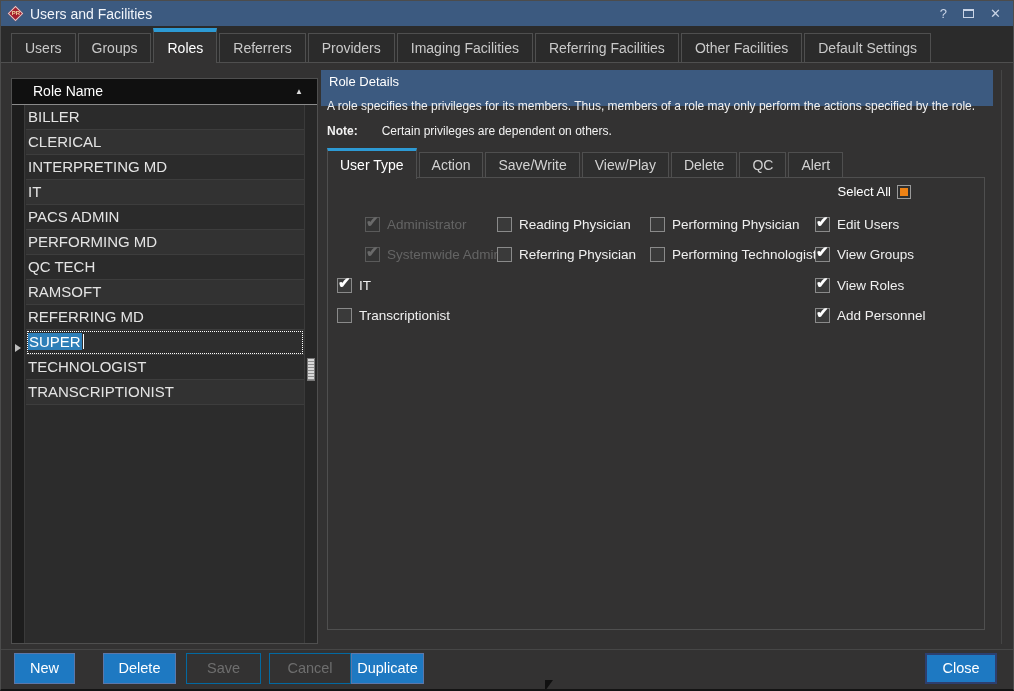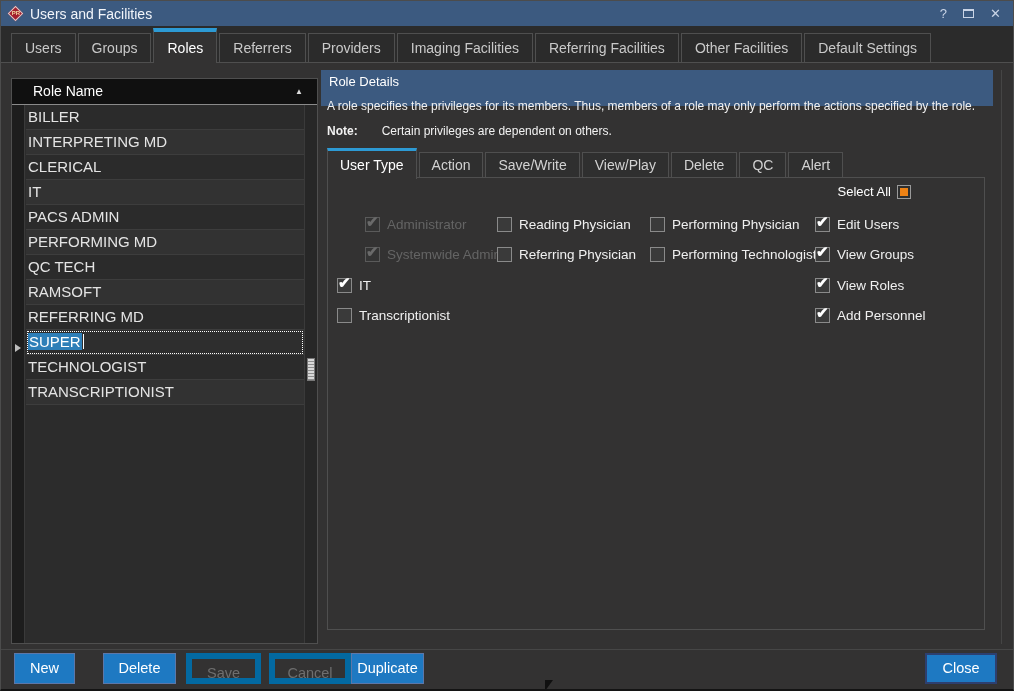--- a/index.html
+++ b/index.html
@@ -55,21 +55,21 @@
   .cb .box { width:15px; height:15px; border:1px solid #8a8a8a; background:#3a3a3a; position:relative; flex:none; }
   .cb.checked .box::after { content:"\2714"; position:absolute; top:-5px; left:0; font-size:15px; font-weight:bold; color:#ffffff; }
   .cb.disabled { color:#646464;padding-left:28px; }
   .cb.disabled .box { border-color:#5a5a5a; background:#343434; }
   .cb.disabled .box::after { color:#6a6a6a; }
   .right-edge-line { position:absolute; left:1000px; top:69px; bottom:45px; width:1px; background:#454545; }
   
   .footer-divider { position:absolute; left:0; right:0; top:648px; height:1px; background:#464646; }
   .btn { position:absolute; top:652px; height:31px; font-size:14.5px; text-align:center; line-height:28px; cursor:default; }
   .btn.primary { background:#1e79c2; color:#ffffff; border:1px solid #5d77a8; }
-  .btn.disabled { background:transparent; color:#6e6e6e; border:6px solid #0369a1; }
+  .btn.disabled { background:transparent; color:#6e6e6e; border:1px solid #0369a1; }
   .btn.close { background:#1e79c2; color:#ffffff; border:2px solid #2d3f6f; line-height:26px; }
   .btn-new { left:13px; width:61px; }
   .btn-delete { left:102px; width:73px; }
   .btn-save { left:185px; width:75px; }
   .btn-cancel { left:268px; width:82px; }
   .btn-duplicate { left:350px; width:73px; }
   .btn-close { left:924px; width:72px; }
   .cursor { position:absolute; left:544px; top:679px; width:0; height:0; border-top:11px solid #101010; border-right:8px solid transparent; }
 </style>
 </head>
@@ -103,22 +103,22 @@
   </div>
 
   <div class="left-panel">
     <div class="list-header">
       <span>Role Name</span>
       <span class="sort-arrow">▲</span>
     </div>
     <div class="gutter"></div>
     <div class="rows">
       <div class="row">BILLER</div>
+      <div class="row">CLERICAL</div>
       <div class="row">INTERPRETING MD</div>
-      <div class="row">CLERICAL</div>
       <div class="row">IT</div>
       <div class="row">PACS ADMIN</div>
       <div class="row">PERFORMING MD</div>
       <div class="row">QC TECH</div>
       <div class="row">RAMSOFT</div>
       <div class="row">REFERRING MD</div>
       <div class="row selected">
         <span class="sel-text">SUPER</span><span class="caret"></span>
       </div>
       <div class="row">TECHNOLOGIST</div>

